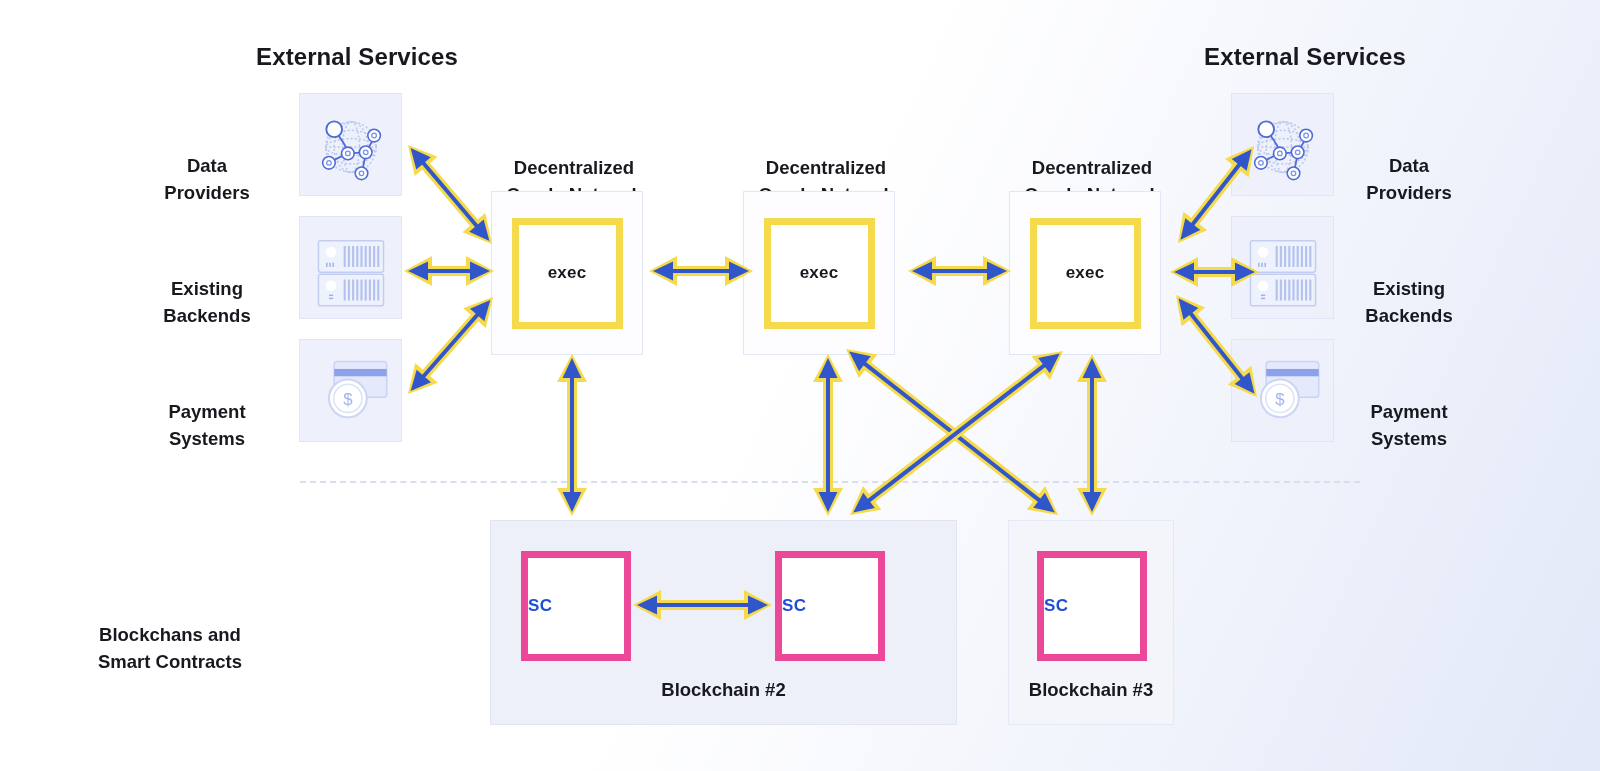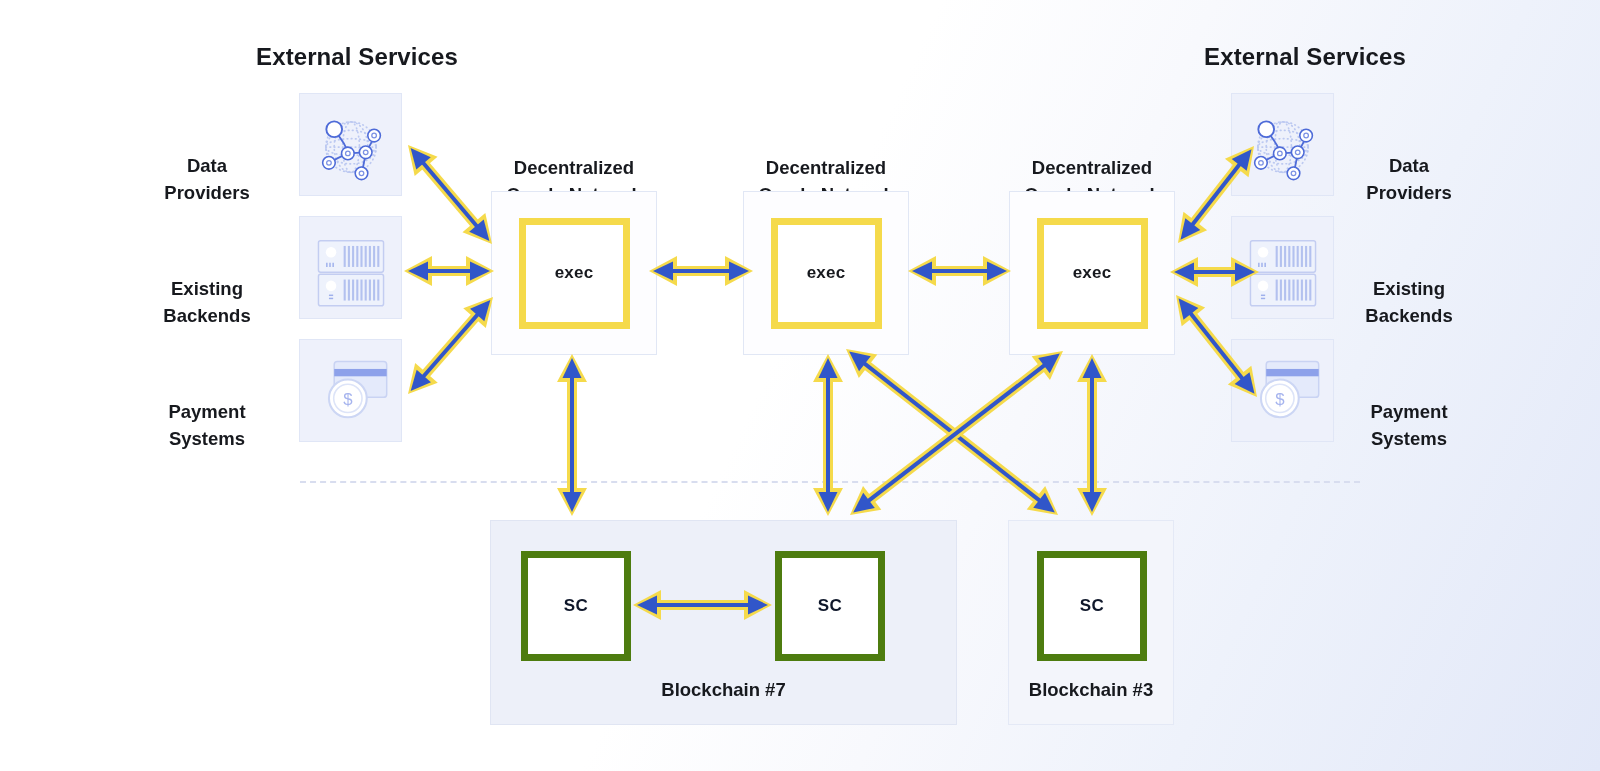--- a/index.html
+++ b/index.html
@@ -24,39 +24,39 @@
   .don-title{
     position:absolute;transform:translateX(-50%);
     font-size:18.5px;font-weight:700;color:#17191e;line-height:27px;text-align:center;width:250px;
   }
   .icon-cell{
     position:absolute;width:103px;height:103px;
     background:#eef1fb;border:1px solid #e0e6f6;
     display:flex;align-items:center;justify-content:center;box-sizing:border-box;
   }
   .don-box{
-    position:absolute;width:166px;height:164px;
+    position:absolute;width:152px;height:164px;
     background:#fdfdff;border:1px solid #e1e7f5;box-sizing:border-box;
     display:flex;align-items:center;justify-content:center;
   }
   .exec-box{
     width:111px;height:111px;background:#fff;border:7px solid #f5da4b;box-sizing:border-box;
     display:flex;align-items:center;justify-content:center;
     font-size:17px;font-weight:600;color:#17191e;letter-spacing:.2px;
   }
   .chain-box{
     position:absolute;box-sizing:border-box;height:205px;
   }
   .chain-1{background:#edf0f9;border:1px solid #e0e5f3;}
   .chain-2{background:#f3f5fb;border:1px solid #e4e9f6;}
   .sc-box{
     position:absolute;width:110px;height:110px;top:30px;
-    background:#fff;border:7px solid #4d7c0f;box-sizing:border-box;
-    display:flex;align-items:center;justify-content:center;
-    font-size:17px;font-weight:600;color:#0f172a;letter-spacing:.4px;
+    background:#fff;border:7px solid #ec4899;box-sizing:border-box;
+    display:flex;align-items:center;justify-content:flex-start;
+    font-size:17px;font-weight:600;color:#1d4ed8;letter-spacing:.4px;
   }
   .chain-label{
     position:absolute;left:0;right:0;top:158px;text-align:center;
     font-size:18.5px;font-weight:700;color:#17191e;
   }
   .divider{
     position:absolute;left:300px;top:481px;width:1060px;height:0;
     border-top:2px dashed #d8ddef;
   }
   .arrows{
@@ -290,29 +290,31 @@
 
   <div class="divider"></div>
 
   <div class="chain-box chain-1" style="left:490px;top:520px;width:467px">
     <div class="sc-box" style="left:30px">
         <span>SC</span>
       </div>
     <div class="sc-box" style="left:284px">
         <span>SC</span>
       </div>
-    <div class="chain-label">Blockchain #7</div>
+    <div class="chain-label">Blockchain #2</div>
   </div>
   <div class="chain-box chain-2" style="left:1008px;top:520px;width:166px">
     <div class="sc-box" style="left:28px">
         <span>SC</span>
       </div>
     <div class="chain-label">Blockchain #3</div>
   </div>
 
+  <div class="bottom-label pre" style="left:170px;top:588px">Blockchans and
+Smart Contracts</div>
 
   <svg class="arrows" xmlns="http://www.w3.org/2000/svg">
       <g>
         <line x1="419.64559406751175" y1="158.72516443671026" x2="480.35440593248825" y2="230.27483556328974" stroke="#f5da4b" stroke-width="10"></line>
         <polygon points="492,244 462.44699441994544,232.35440593248828 485.3222684811292,212.9450824866354" fill="#f5da4b"></polygon>
         <polygon points="408,145 414.6777315188708,176.0549175133646 437.55300558005456,156.64559406751172" fill="#f5da4b"></polygon>
         <line x1="422.2335038602921" y1="161.7752009782014" x2="477.7664961397079" y2="227.2247990217986" stroke="#3156c9" stroke-width="4"></line>
         <polygon points="489.4120902072196,240.94996345850885 469.22870445727614,231.84606650890643 483.7163780293592,219.55349499319962" fill="#3156c9"></polygon>
         <polygon points="410.5879097927804,148.05003654149115 416.2836219706408,169.44650500680038 430.77129554272386,157.15393349109357" fill="#3156c9"></polygon>
       </g>

